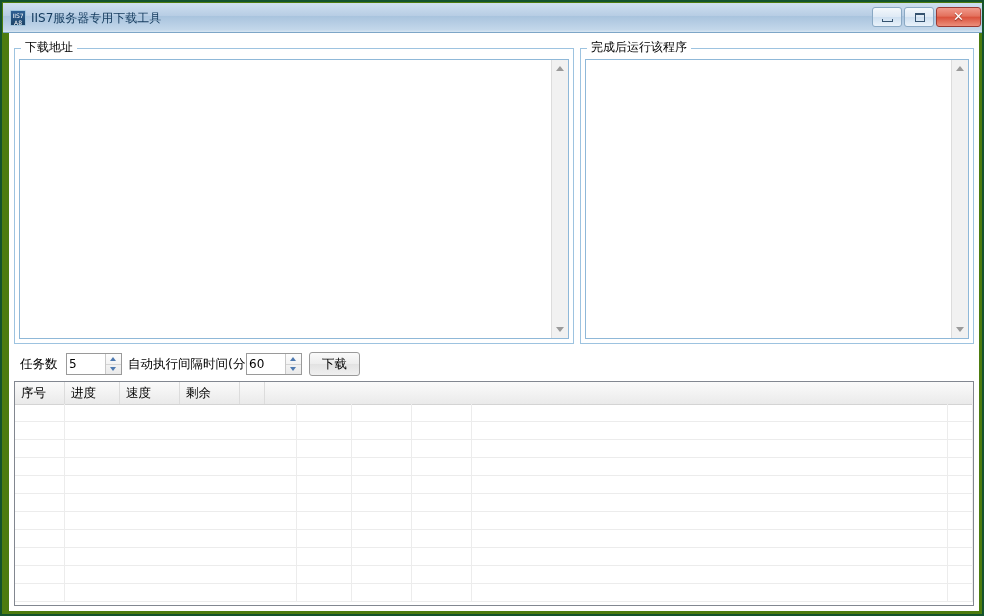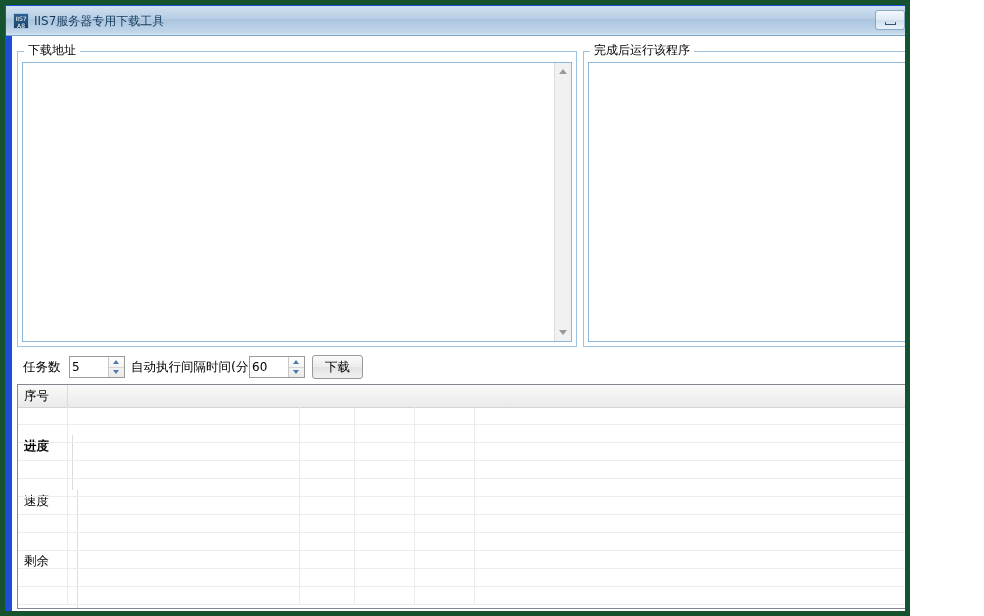--- a/index.html
+++ b/index.html
@@ -6,25 +6,25 @@
     margin: 0;
     padding: 0;
     background: #ffffff;
   }
   body {
     font-family: "Liberation Sans", "DejaVu Sans", sans-serif;
   }
 
   .app-window {
     position: relative;
-    width: 910px;
+    width: 984px;
     height: 616px;
     box-sizing: border-box;
-    background: #1d4ed8;
-    border: 5px solid #14532d;
+    background: #4d7c0f;
+    border: 2px solid #14532d;
     overflow: hidden;
   }
 
   
   .titlebar {
     position: absolute;
     left: 1px;
     top: 1px;
     width: 982px;
     height: 30px;
@@ -315,21 +315,20 @@
     background: #ffffff;
     overflow: hidden;
   }
   .lv-header {
     position: absolute;
     left: 0; top: 0; right: 0;
     height: 22px;
     background: linear-gradient(to bottom, #fafafa 0%, #f2f2f2 52%, #eaeaea 100%);
     border-bottom: 1px solid #d4d4d4;
     display: flex;
-    flex-direction: column;
   }
   .lv-th {
     position: relative;
     box-sizing: border-box;
     border-right: 1px solid #dcdcdc;
     font-size: 12.5px;
     line-height: 21px;
     padding-left: 6px;
     color: #000;
     white-space: nowrap;
@@ -448,21 +447,21 @@
             </div>
         </div>
       </div>
 
       <div class="btn" style="left:295px; width:51px;">下载</div>
     </div>
 
     <div class="listview">
       <div class="lv-header" id="lv-header">
           <div class="lv-th" style="width: 50px; flex: 0 0 50px;">序号</div>
-          <div class="lv-th" style="width: 55px; flex: 0 0 55px; font-weight: bold;">进度</div>
+          <div class="lv-th" style="width: 55px; flex: 0 0 55px;">进度</div>
           <div class="lv-th" style="width: 60px; flex: 0 0 60px;">速度</div>
           <div class="lv-th" style="width: 60px; flex: 0 0 60px;">剩余</div>
           <div class="lv-th" style="width: 25px; flex: 0 0 25px;"></div>
         </div>
       <div class="lv-body" id="lv-body">
           <div class="lv-row">
             <div class="lv-td" style="width: 50px; flex: 0 0 50px;"></div>
             <div class="lv-td" style="width: 232px; flex: 0 0 232px;"></div>
             <div class="lv-td" style="width: 55px; flex: 0 0 55px;"></div>
             <div class="lv-td" style="width: 60px; flex: 0 0 60px;"></div>

